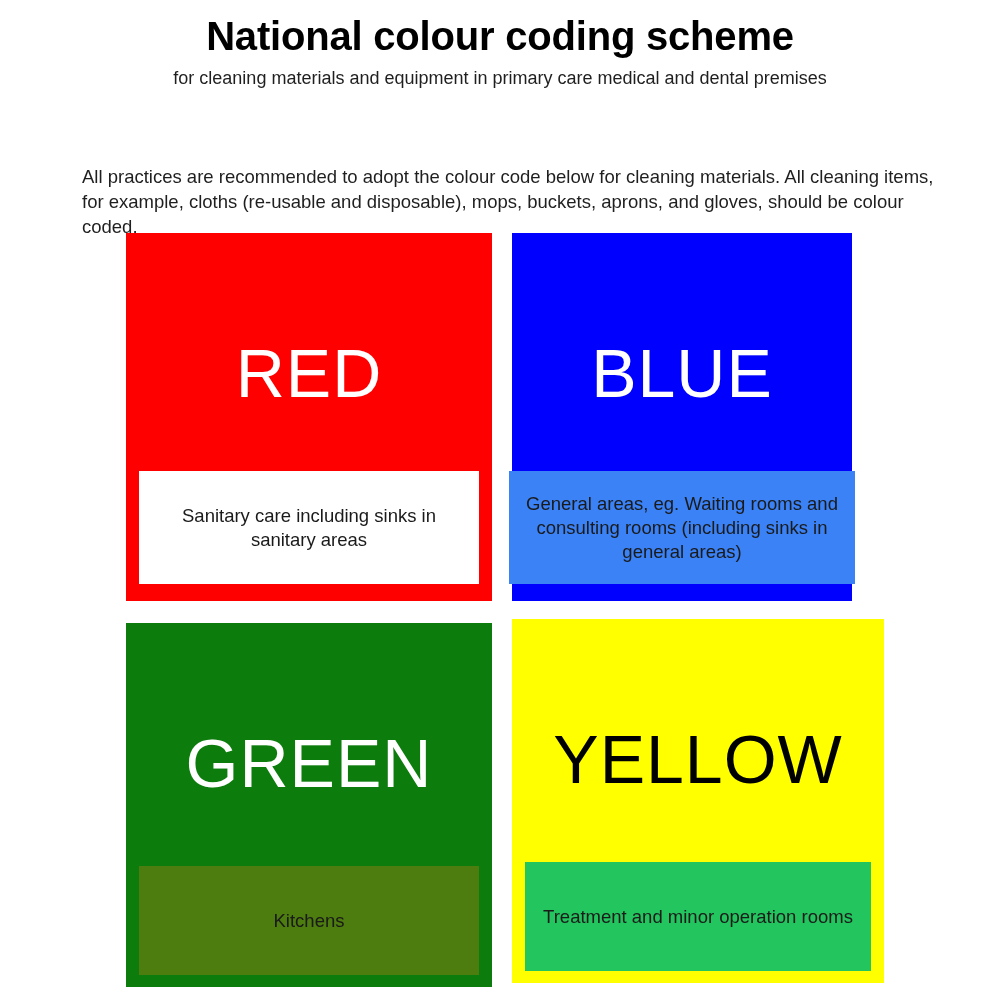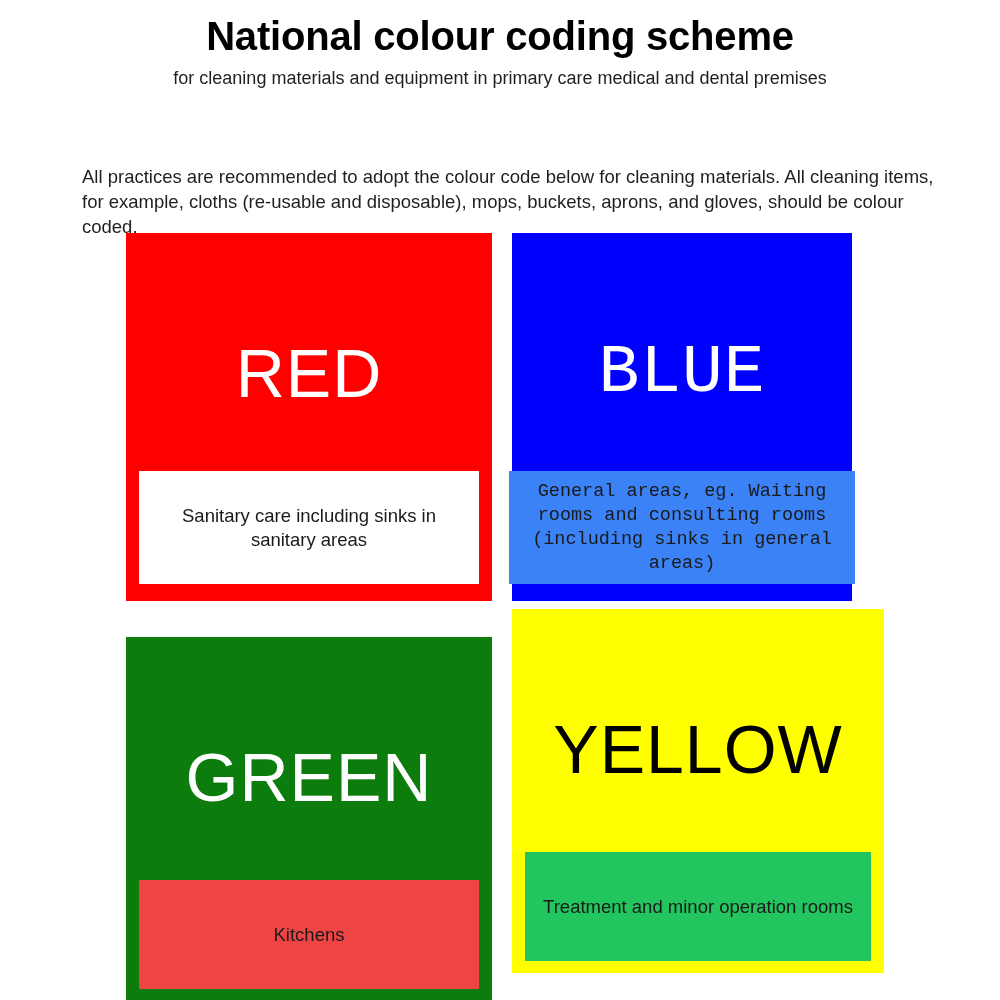--- a/index.html
+++ b/index.html
@@ -73,23 +73,23 @@
   }
   .card {
     position: absolute;
     box-sizing: border-box;
     display: flex;
     flex-direction: column;
     justify-content: space-between;
     align-items: center;
   }
   .card-red    { left: 0px;   top: 0px;   width: 366px; height: 368px; }
-  .card-blue   { left: 386px; top: 0px;   width: 340px; height: 368px; font-family: Liberation Mono, monospace; }
+  .card-blue   { left: 386px; top: 0px;   width: 340px; height: 368px; }
   .card-green  { left: 0px;   top: 390px; width: 366px; height: 364px; }
-  .card-yellow { left: 386px; top: 376px; width: 372px; height: 364px; }
+  .card-yellow { left: 386px; top: 386px; width: 372px; height: 364px; }
 
   .card-word {
     width: 100%;
     text-align: center;
     font-size: 68px;
     font-weight: normal;
     line-height: 1;
     letter-spacing: 1px;
     white-space: nowrap;
   }
@@ -146,23 +146,23 @@
     <div class="card card-red" style="background-color: rgb(255, 0, 0);">
       <div class="card-word" style="color: rgb(255, 255, 255);">RED</div>
       <div class="card-label" style="background: rgb(255, 255, 255); color: rgb(26, 26, 26);">Sanitary care including sinks in sanitary areas</div>
     </div>
 
     <div class="card card-blue" style="background-color: rgb(0, 0, 255);">
       <div class="card-word" style="color: rgb(255, 255, 255);">BLUE</div>
       <div class="card-label" style="background: #3b82f6; color: rgb(26, 26, 26);">General areas, eg. Waiting rooms and consulting rooms (including sinks in general areas)</div>
     </div>
 
-    <div class="card card-green" style="background-color: rgb(12, 124, 12); margin-top: 14px;">
+    <div class="card card-green" style="background-color: rgb(12, 124, 12);">
       <div class="card-word" style="color: rgb(255, 255, 255);">GREEN</div>
-      <div class="card-label" style="background: #ef4444; color: rgb(26, 26, 26);">Kitchens</div>
+      <div class="card-label" style="background: #4d7c0f; color: rgb(26, 26, 26);">Kitchens</div>
     </div>
 
     <div class="card card-yellow" style="background-color: rgb(255, 255, 0);">
       <div class="card-word" style="color: rgb(0, 0, 0);">YELLOW</div>
       <div class="card-label" style="background: #22c55e; color: rgb(26, 26, 26);">Treatment and minor operation rooms</div>
     </div>
 
   </div>
 </div>
 

